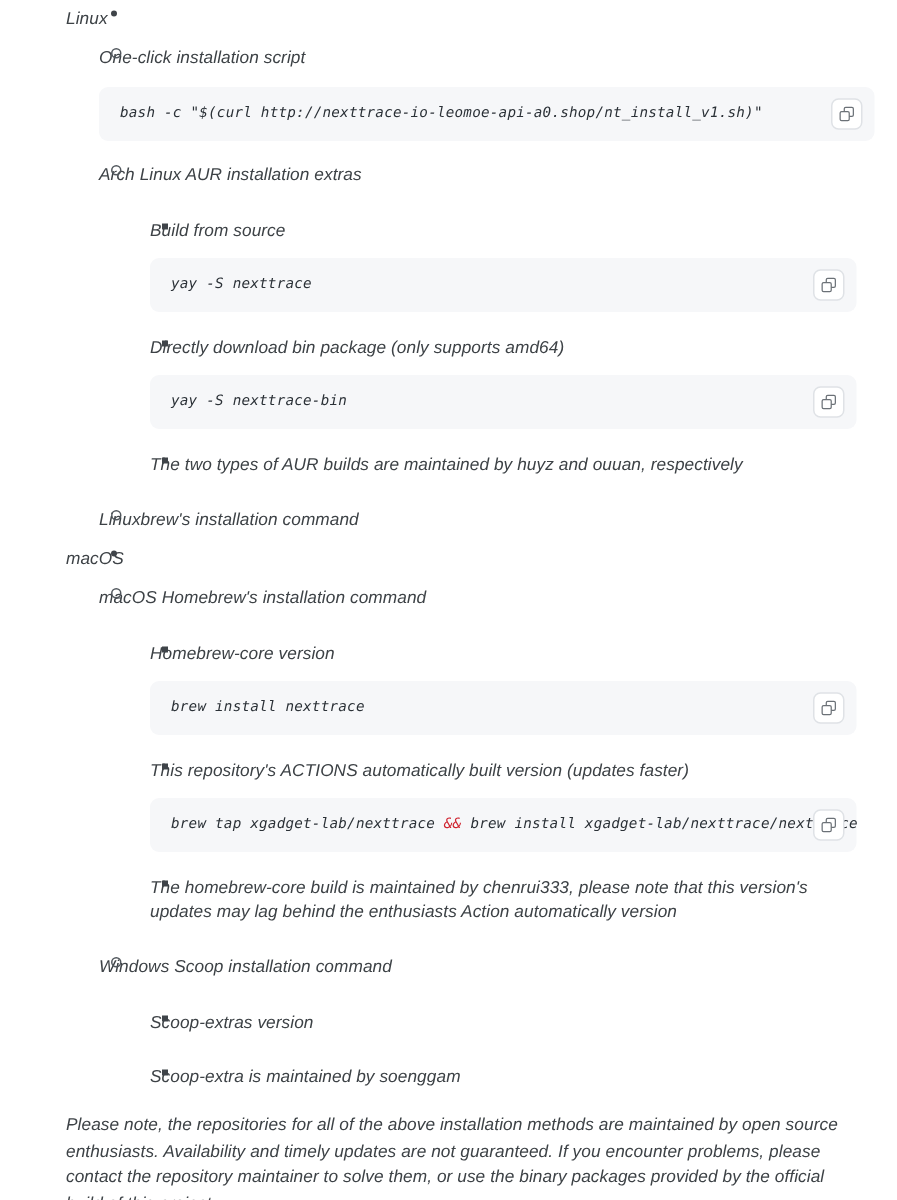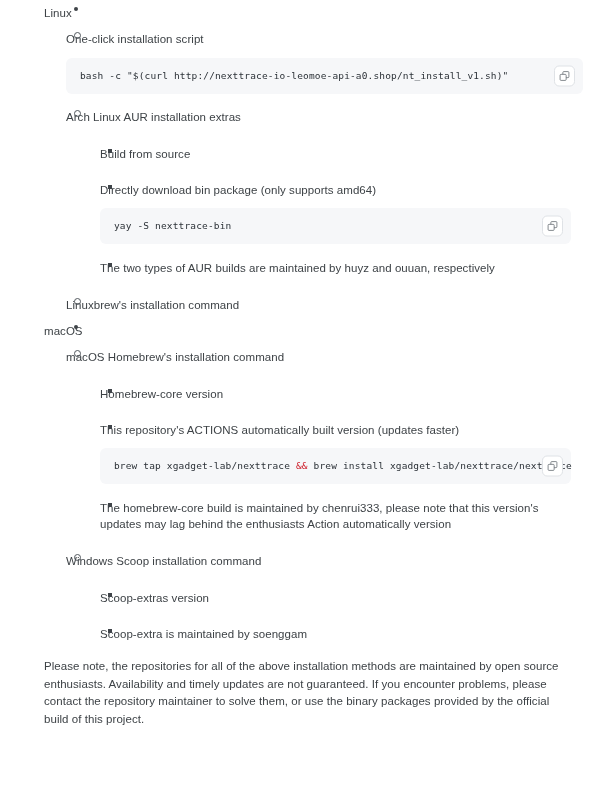--- a/index.html
+++ b/index.html
@@ -15,20 +15,21 @@
     font-family: "Liberation Sans", sans-serif;
     color: #24292f;
     -webkit-font-smoothing: antialiased;
   }
 
   .page {
     width: 597px;
     height: 800px;
     position: relative;
     padding: 0 14px 0 0;
+    font-style: italic;
   }
 
   
   ul.lvl1 {
     list-style: none;
     margin: 0;
     padding: 0;
   }
   ul.lvl1 > li.node-1 {
     position: relative;
@@ -183,20 +184,31 @@
             </button>
           </div>
         </li>
 
         <li class="node-2">
           <div class="row">Arch Linux AUR installation extras</div>
 
           <ul class="lvl3">
             <li class="node-3">
               <div class="row tight">Build from source</div>
+              <div class="codeblock">
+                <code>yay -S nexttrace</code>
+                <button class="copy-btn">
+                  <span>
+                    <svg width="11" height="11" viewBox="0 0 16 16" fill="none" xmlns="http://www.w3.org/2000/svg">
+                      <rect x="5.6" y="1.6" width="8.8" height="8.8" rx="1.4" stroke="#6b7177" stroke-width="1.2"></rect>
+                      <rect x="1.6" y="5.6" width="8.8" height="8.8" rx="1.4" fill="#ffffff" stroke="#6b7177" stroke-width="1.2"></rect>
+                    </svg>
+                  </span>
+                </button>
+              </div>
             </li>
 
             <li class="node-3">
               <div class="row tight">Directly download bin package (only supports amd64)</div>
               <div class="codeblock">
                 <code>yay -S nexttrace-bin</code>
                 <button class="copy-btn">
                   <span>
                     <svg width="11" height="11" viewBox="0 0 16 16" fill="none" xmlns="http://www.w3.org/2000/svg">
                       <rect x="5.6" y="1.6" width="8.8" height="8.8" rx="1.4" stroke="#6b7177" stroke-width="1.2"></rect>
@@ -223,20 +235,31 @@
     <li class="node-1">
       <div class="row">macOS</div>
 
       <ul class="lvl2">
         <li class="node-2">
           <div class="row">macOS Homebrew's installation command</div>
 
           <ul class="lvl3">
             <li class="node-3">
               <div class="row tight">Homebrew-core version</div>
+              <div class="codeblock">
+                <code>brew install nexttrace</code>
+                <button class="copy-btn">
+                  <span>
+                    <svg width="11" height="11" viewBox="0 0 16 16" fill="none" xmlns="http://www.w3.org/2000/svg">
+                      <rect x="5.6" y="1.6" width="8.8" height="8.8" rx="1.4" stroke="#6b7177" stroke-width="1.2"></rect>
+                      <rect x="1.6" y="5.6" width="8.8" height="8.8" rx="1.4" fill="#ffffff" stroke="#6b7177" stroke-width="1.2"></rect>
+                    </svg>
+                  </span>
+                </button>
+              </div>
             </li>
 
             <li class="node-3">
               <div class="row tight">This repository's ACTIONS automatically built version (updates faster)</div>
               <div class="codeblock">
                 <code><span>brew tap xgadget-lab/nexttrace </span><span class="op">&amp;&amp;</span><span> brew install xgadget-lab/nexttrace/nexttrace</span></code>
                 <button class="copy-btn">
                   <span>
                     <svg width="11" height="11" viewBox="0 0 16 16" fill="none" xmlns="http://www.w3.org/2000/svg">
                       <rect x="5.6" y="1.6" width="8.8" height="8.8" rx="1.4" stroke="#6b7177" stroke-width="1.2"></rect>

